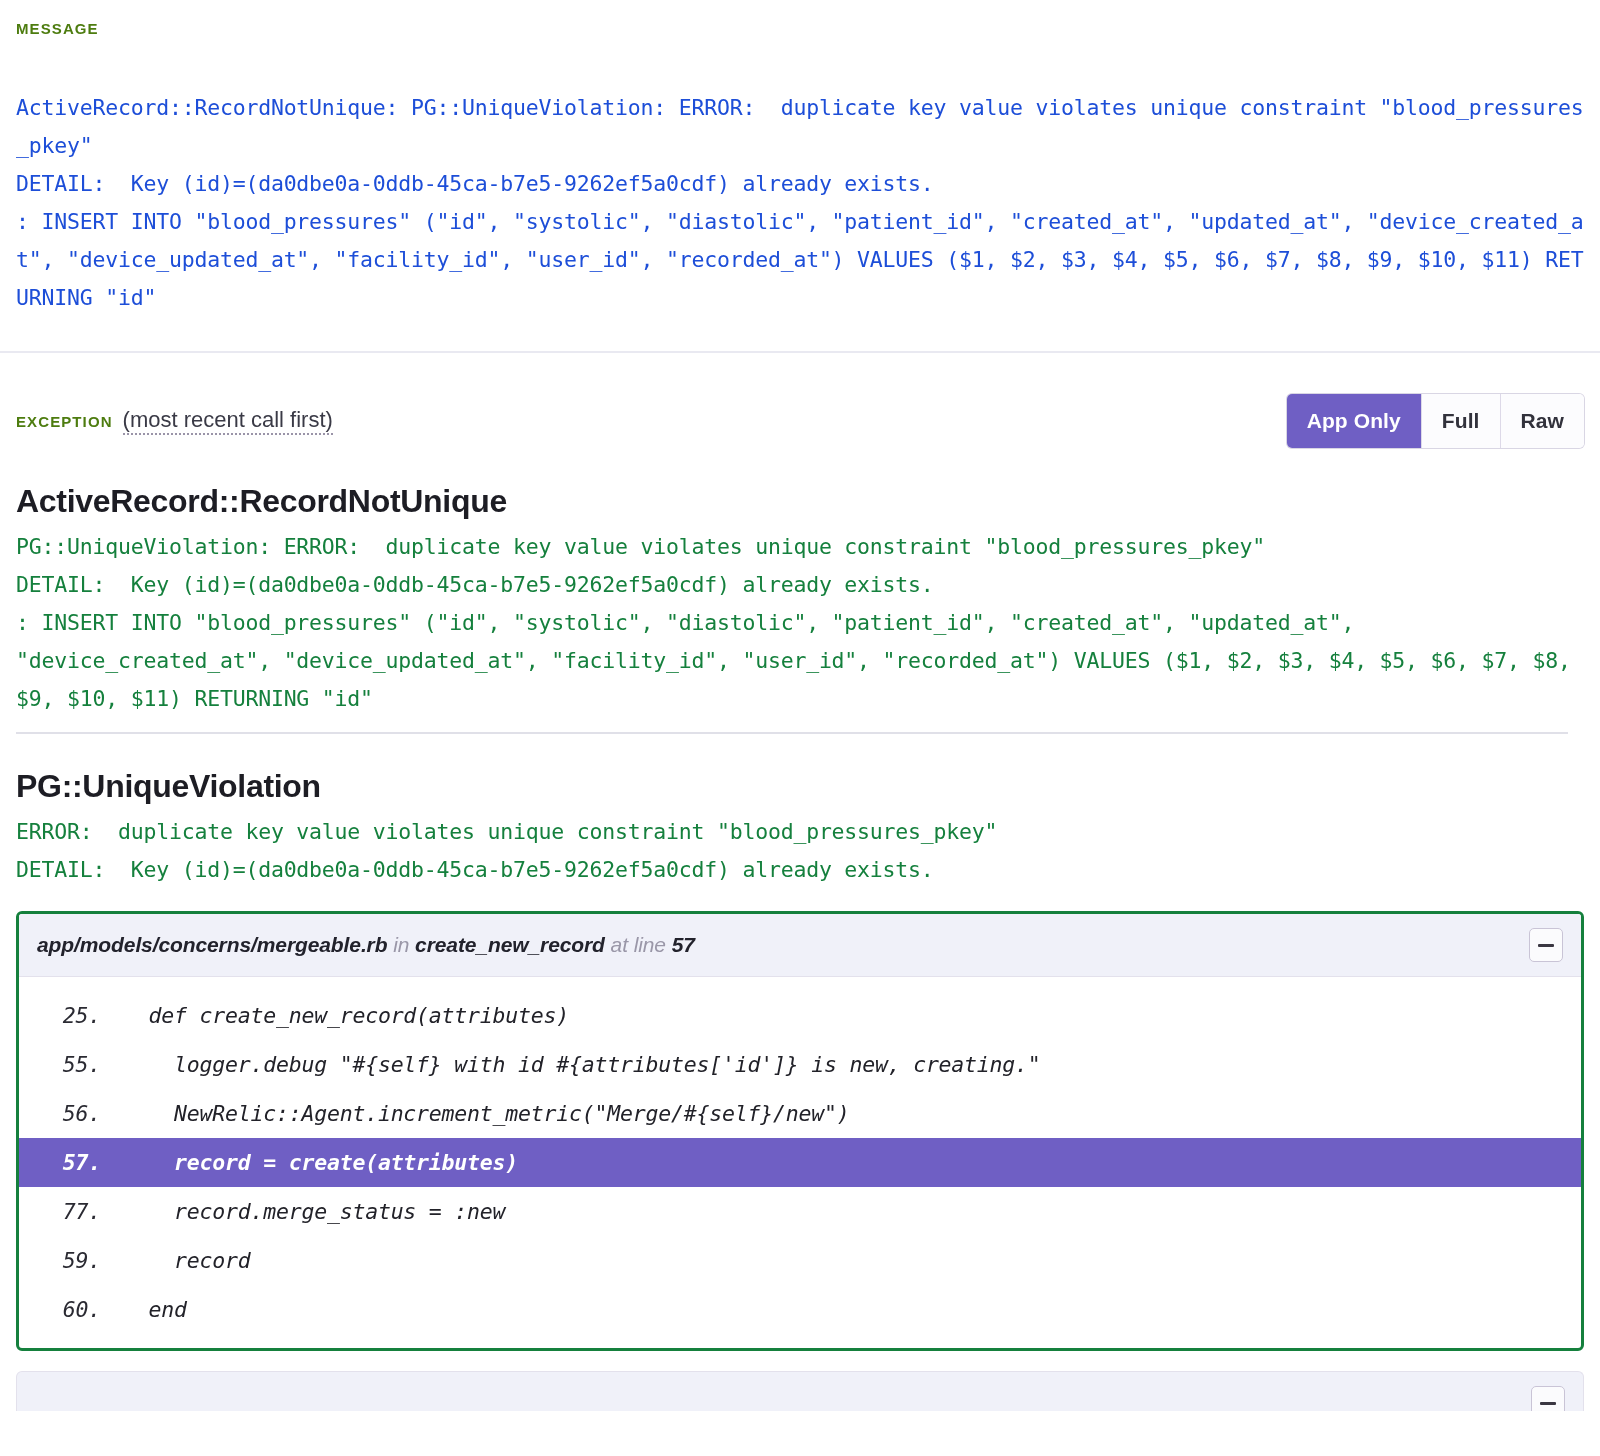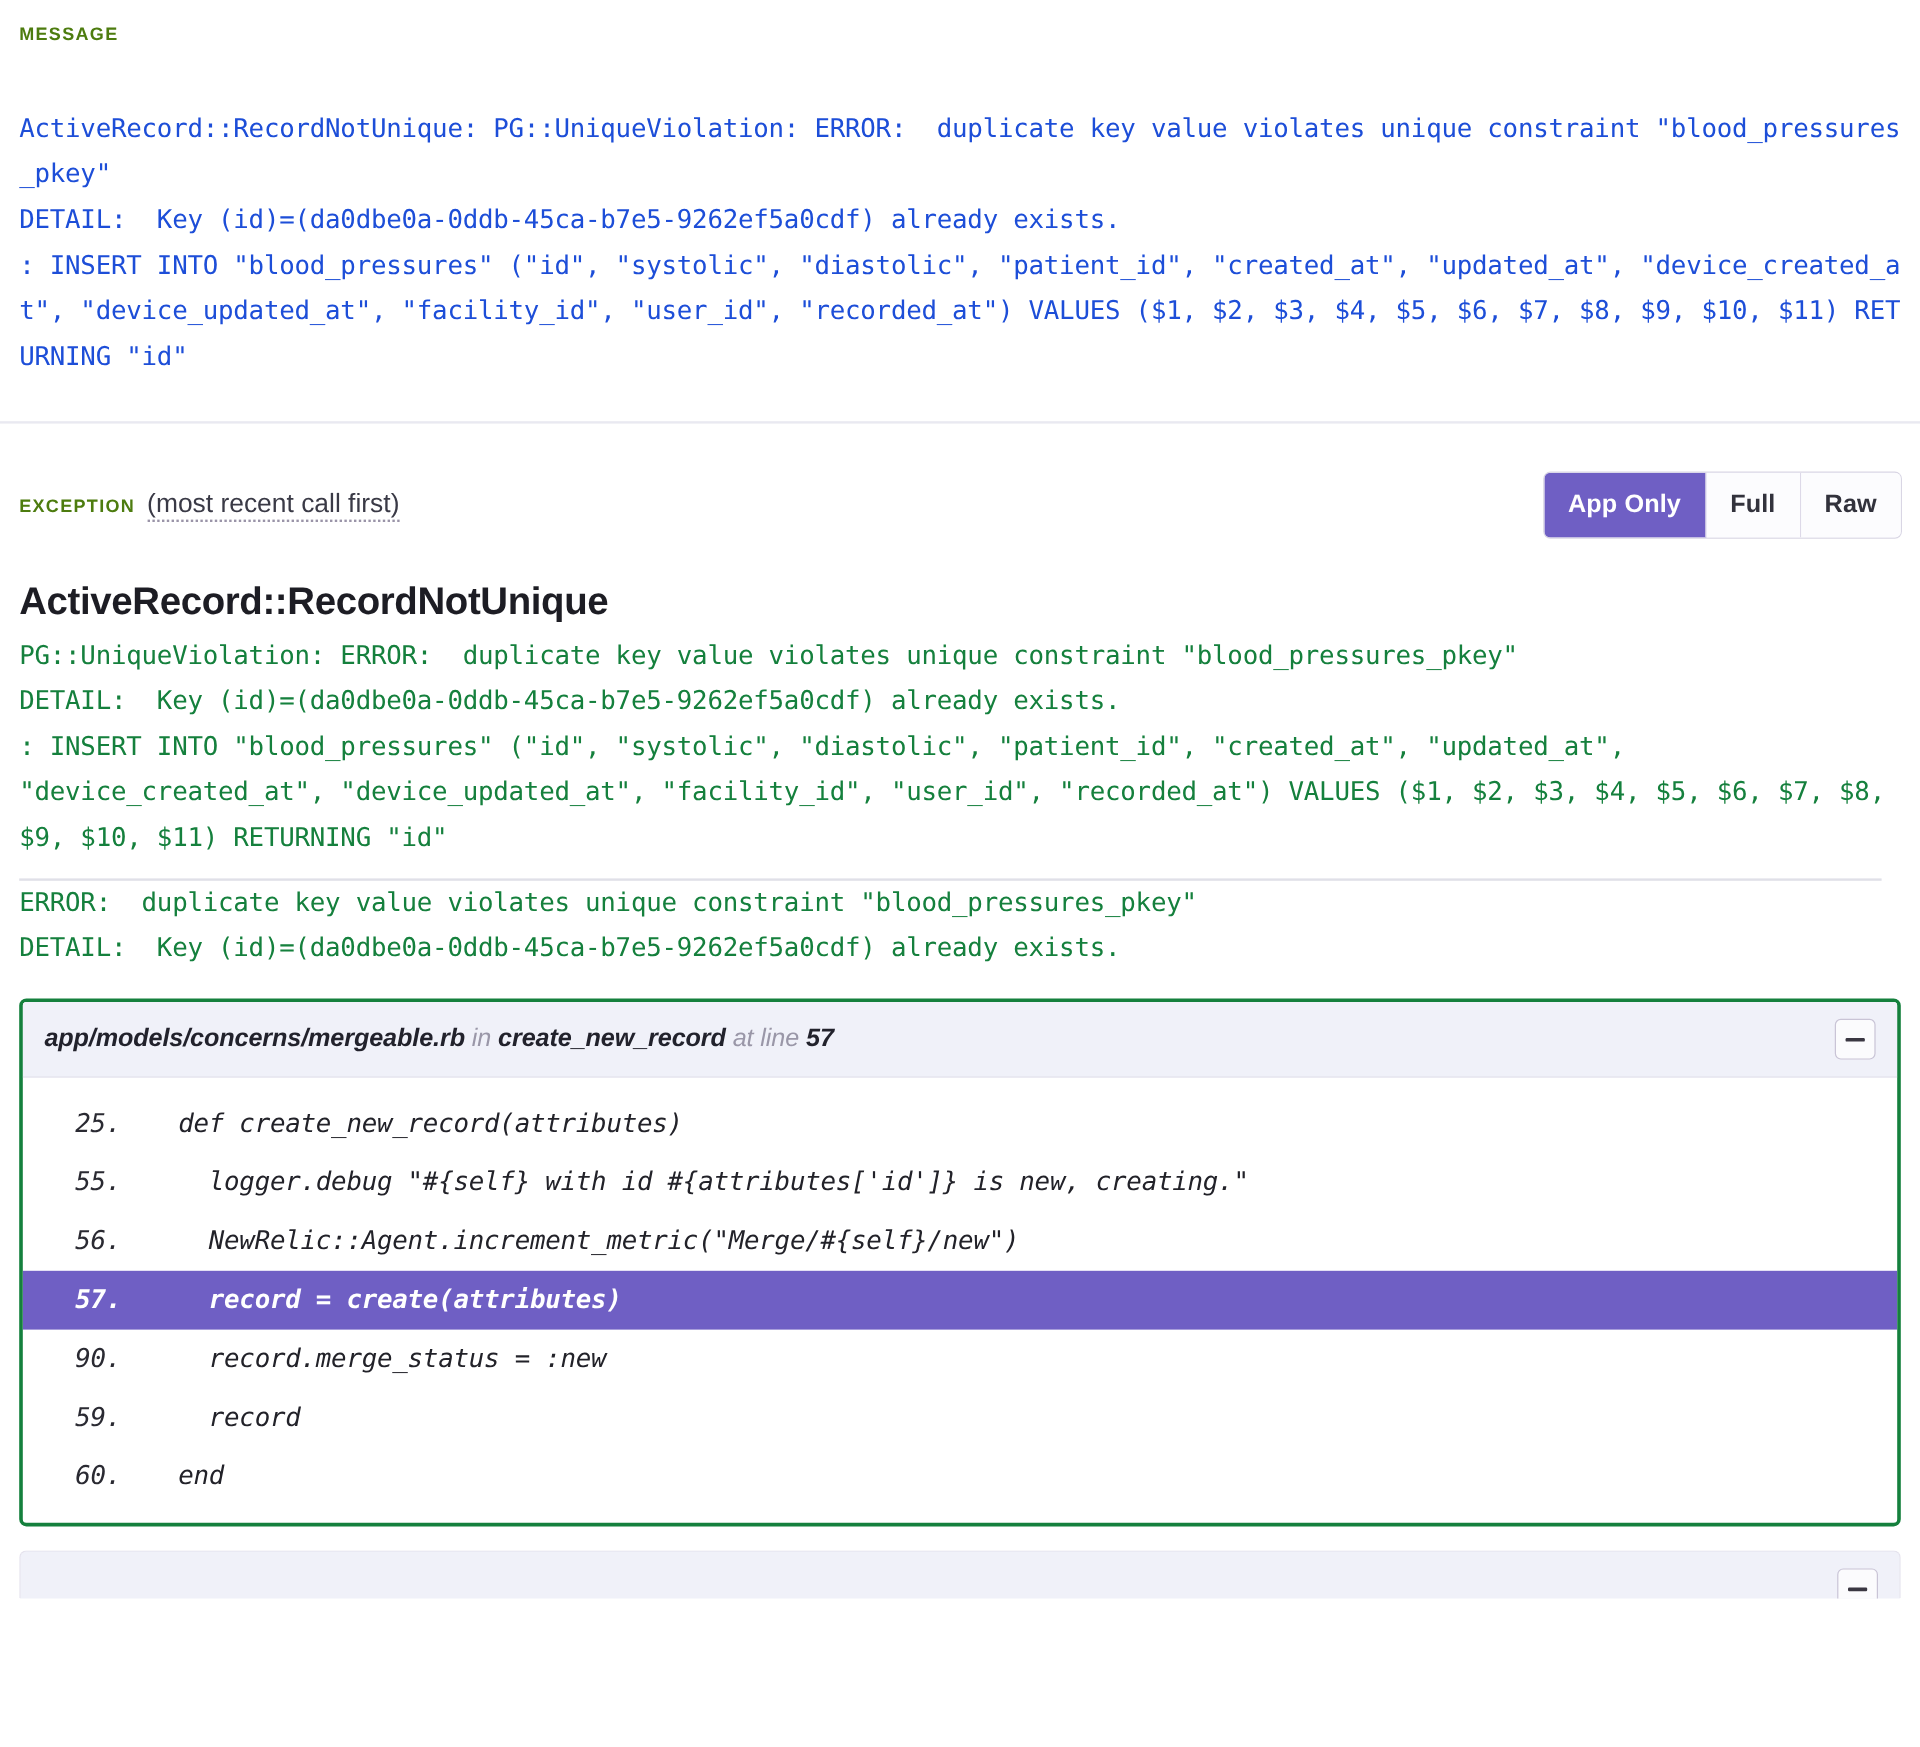--- a/index.html
+++ b/index.html
@@ -249,20 +249,21 @@
 
 <div class="exception-entry">
   <h2>ActiveRecord::RecordNotUnique</h2>
   <div class="detail">PG::UniqueViolation: ERROR:  duplicate key value violates unique constraint "blood_pressures_pkey"
 DETAIL:  Key (id)=(da0dbe0a-0ddb-45ca-b7e5-9262ef5a0cdf) already exists.
 : INSERT INTO "blood_pressures" ("id", "systolic", "diastolic", "patient_id", "created_at", "updated_at", "device_created_at", "device_updated_at", "facility_id", "user_id", "recorded_at") VALUES ($1, $2, $3, $4, $5, $6, $7, $8, $9, $10, $11) RETURNING "id"</div>
 </div>
 <div class="divider-inset"></div>
 
 <div class="exception-entry">
+  <h2>PG::UniqueViolation</h2>
   <div class="detail">ERROR:  duplicate key value violates unique constraint "blood_pressures_pkey"
 DETAIL:  Key (id)=(da0dbe0a-0ddb-45ca-b7e5-9262ef5a0cdf) already exists.</div>
 </div>
 
 <div class="frame">
   <div class="frame-header">
     <div class="frame-title">
       <span class="strong">app/models/concerns/mergeable.rb</span>
       <span>in</span>
       <span class="strong">create_new_record</span>
@@ -284,21 +285,21 @@
     </li>
     <li class="code-line">
       <span class="lineno">56.</span>
       <span class="src">    NewRelic::Agent.increment_metric("Merge/#{self}/new")</span>
     </li>
     <li class="code-line highlight">
       <span class="lineno">57.</span>
       <span class="src">    record = create(attributes)</span>
     </li>
     <li class="code-line">
-      <span class="lineno">90.</span>
+      <span class="lineno">77.</span>
       <span class="src">    record.merge_status = :new</span>
     </li>
     <li class="code-line">
       <span class="lineno">59.</span>
       <span class="src">    record</span>
     </li>
     <li class="code-line">
       <span class="lineno">60.</span>
       <span class="src">  end</span>
     </li>

